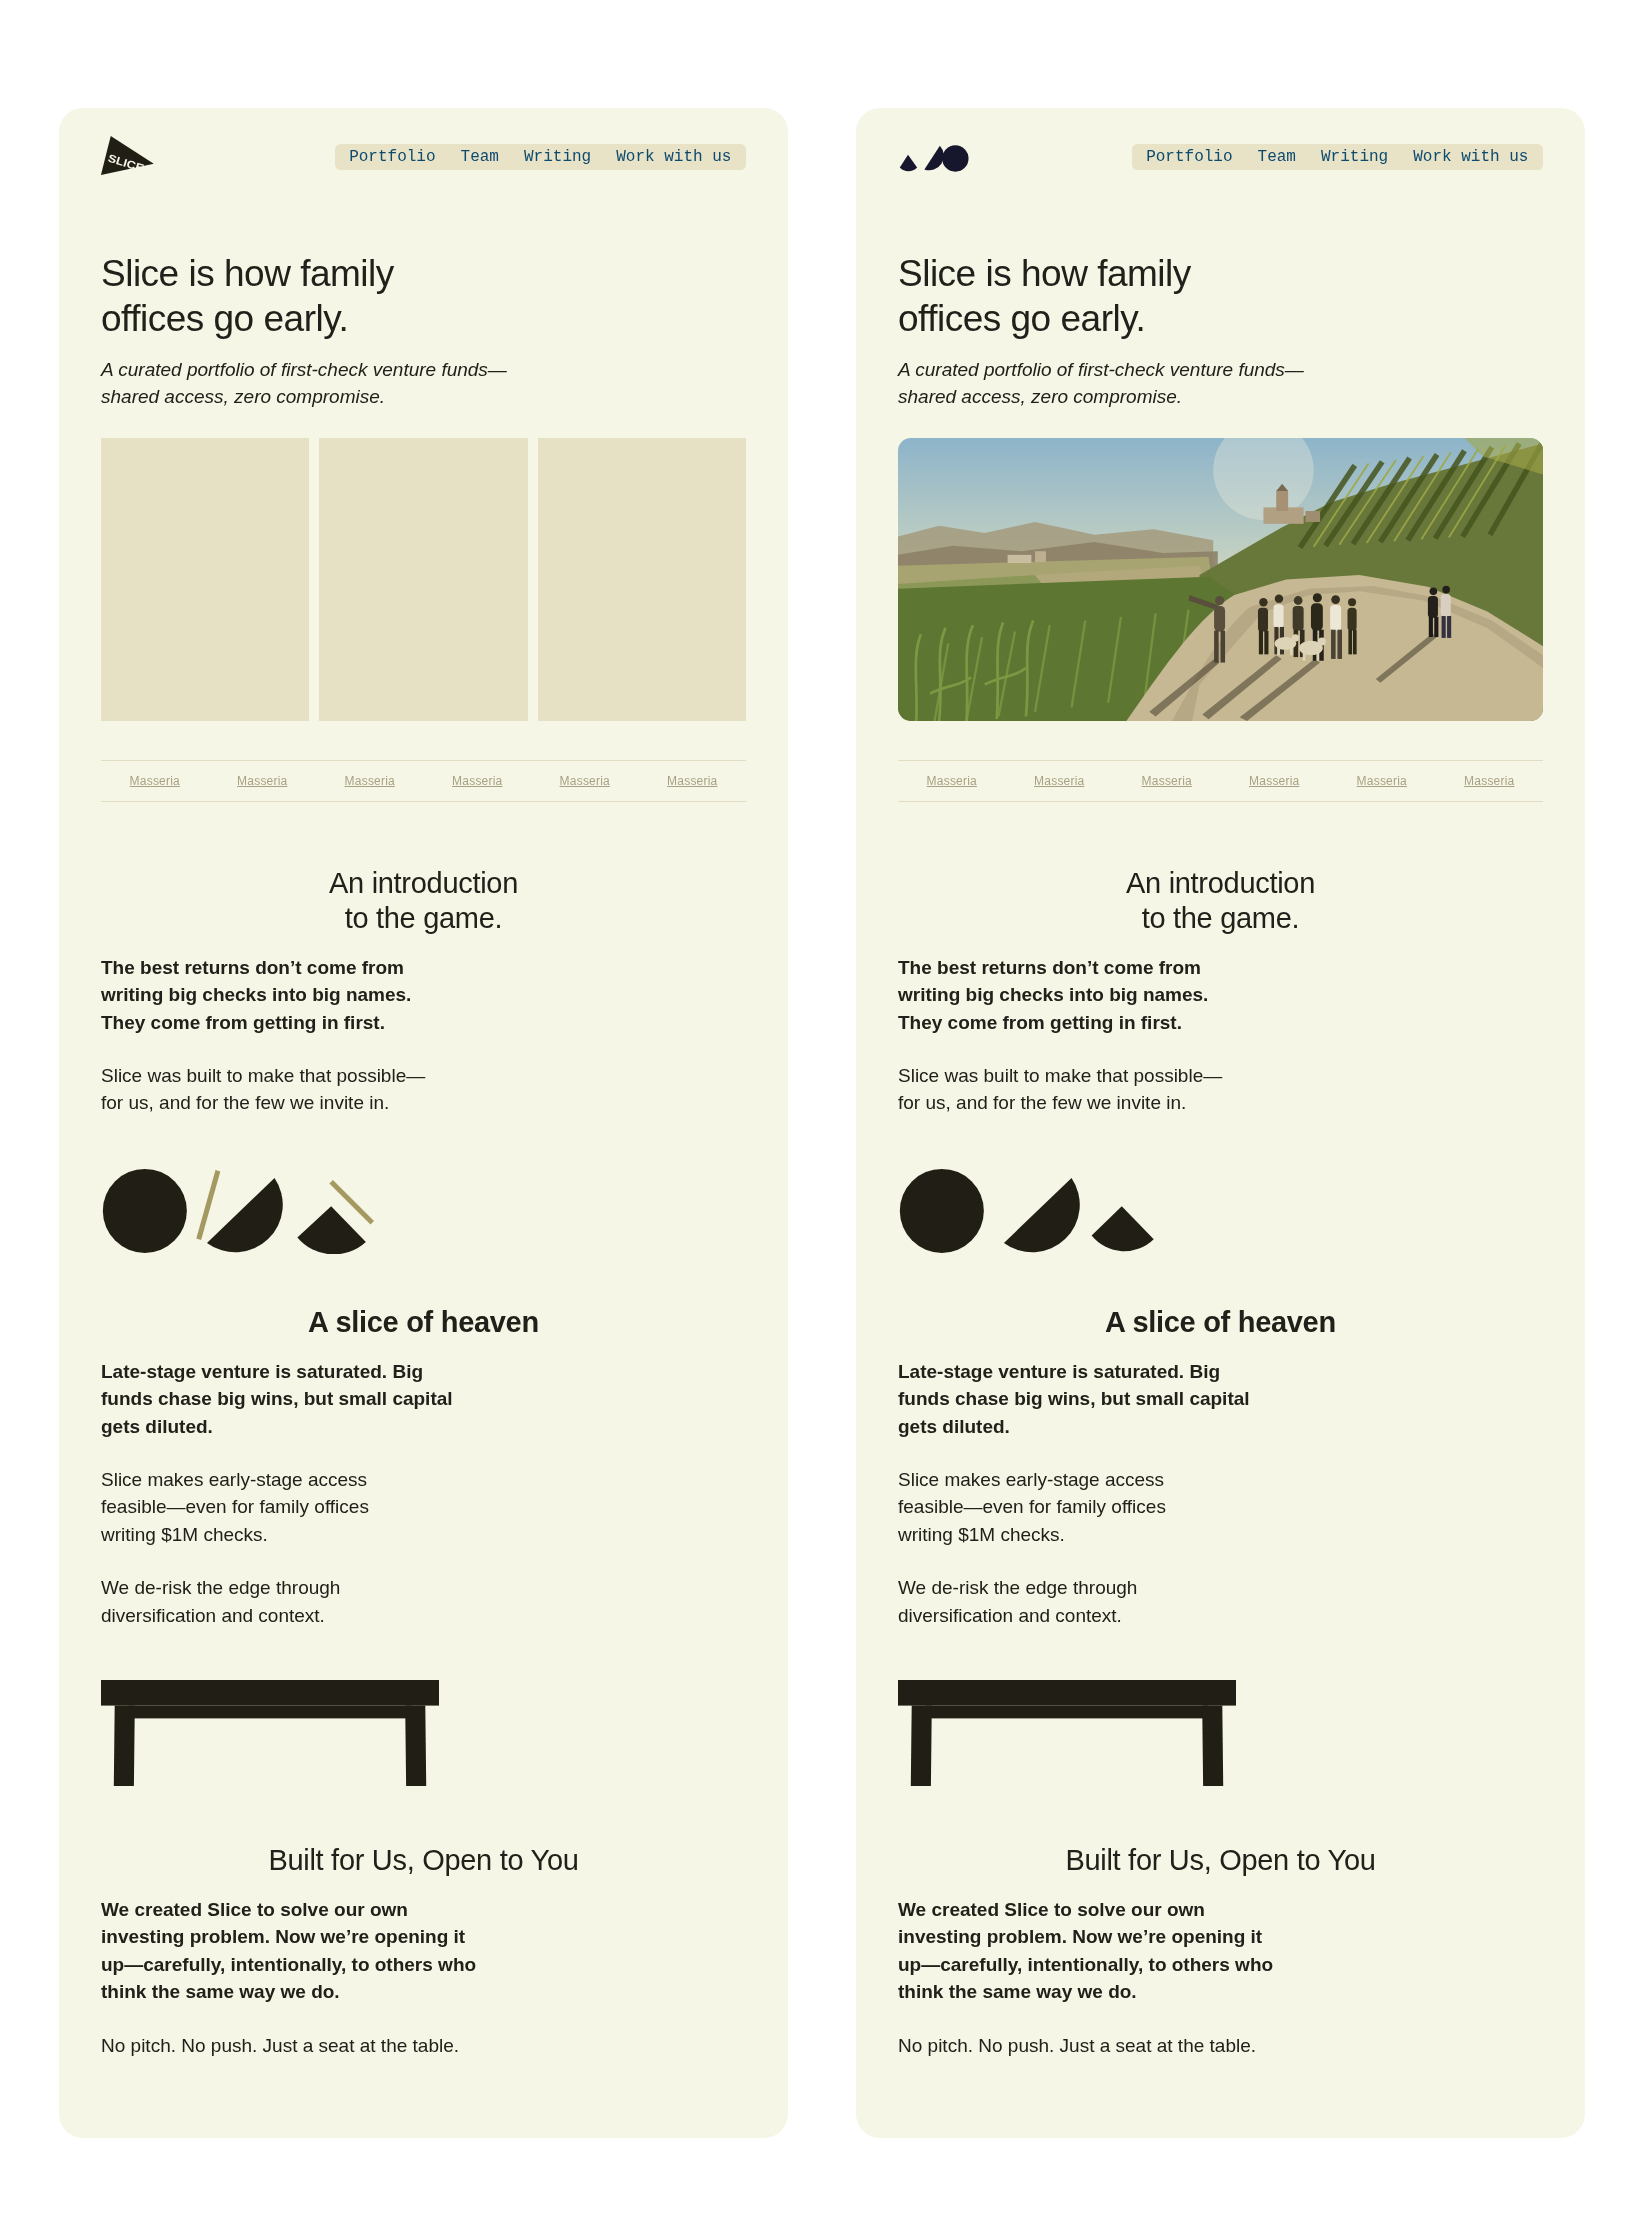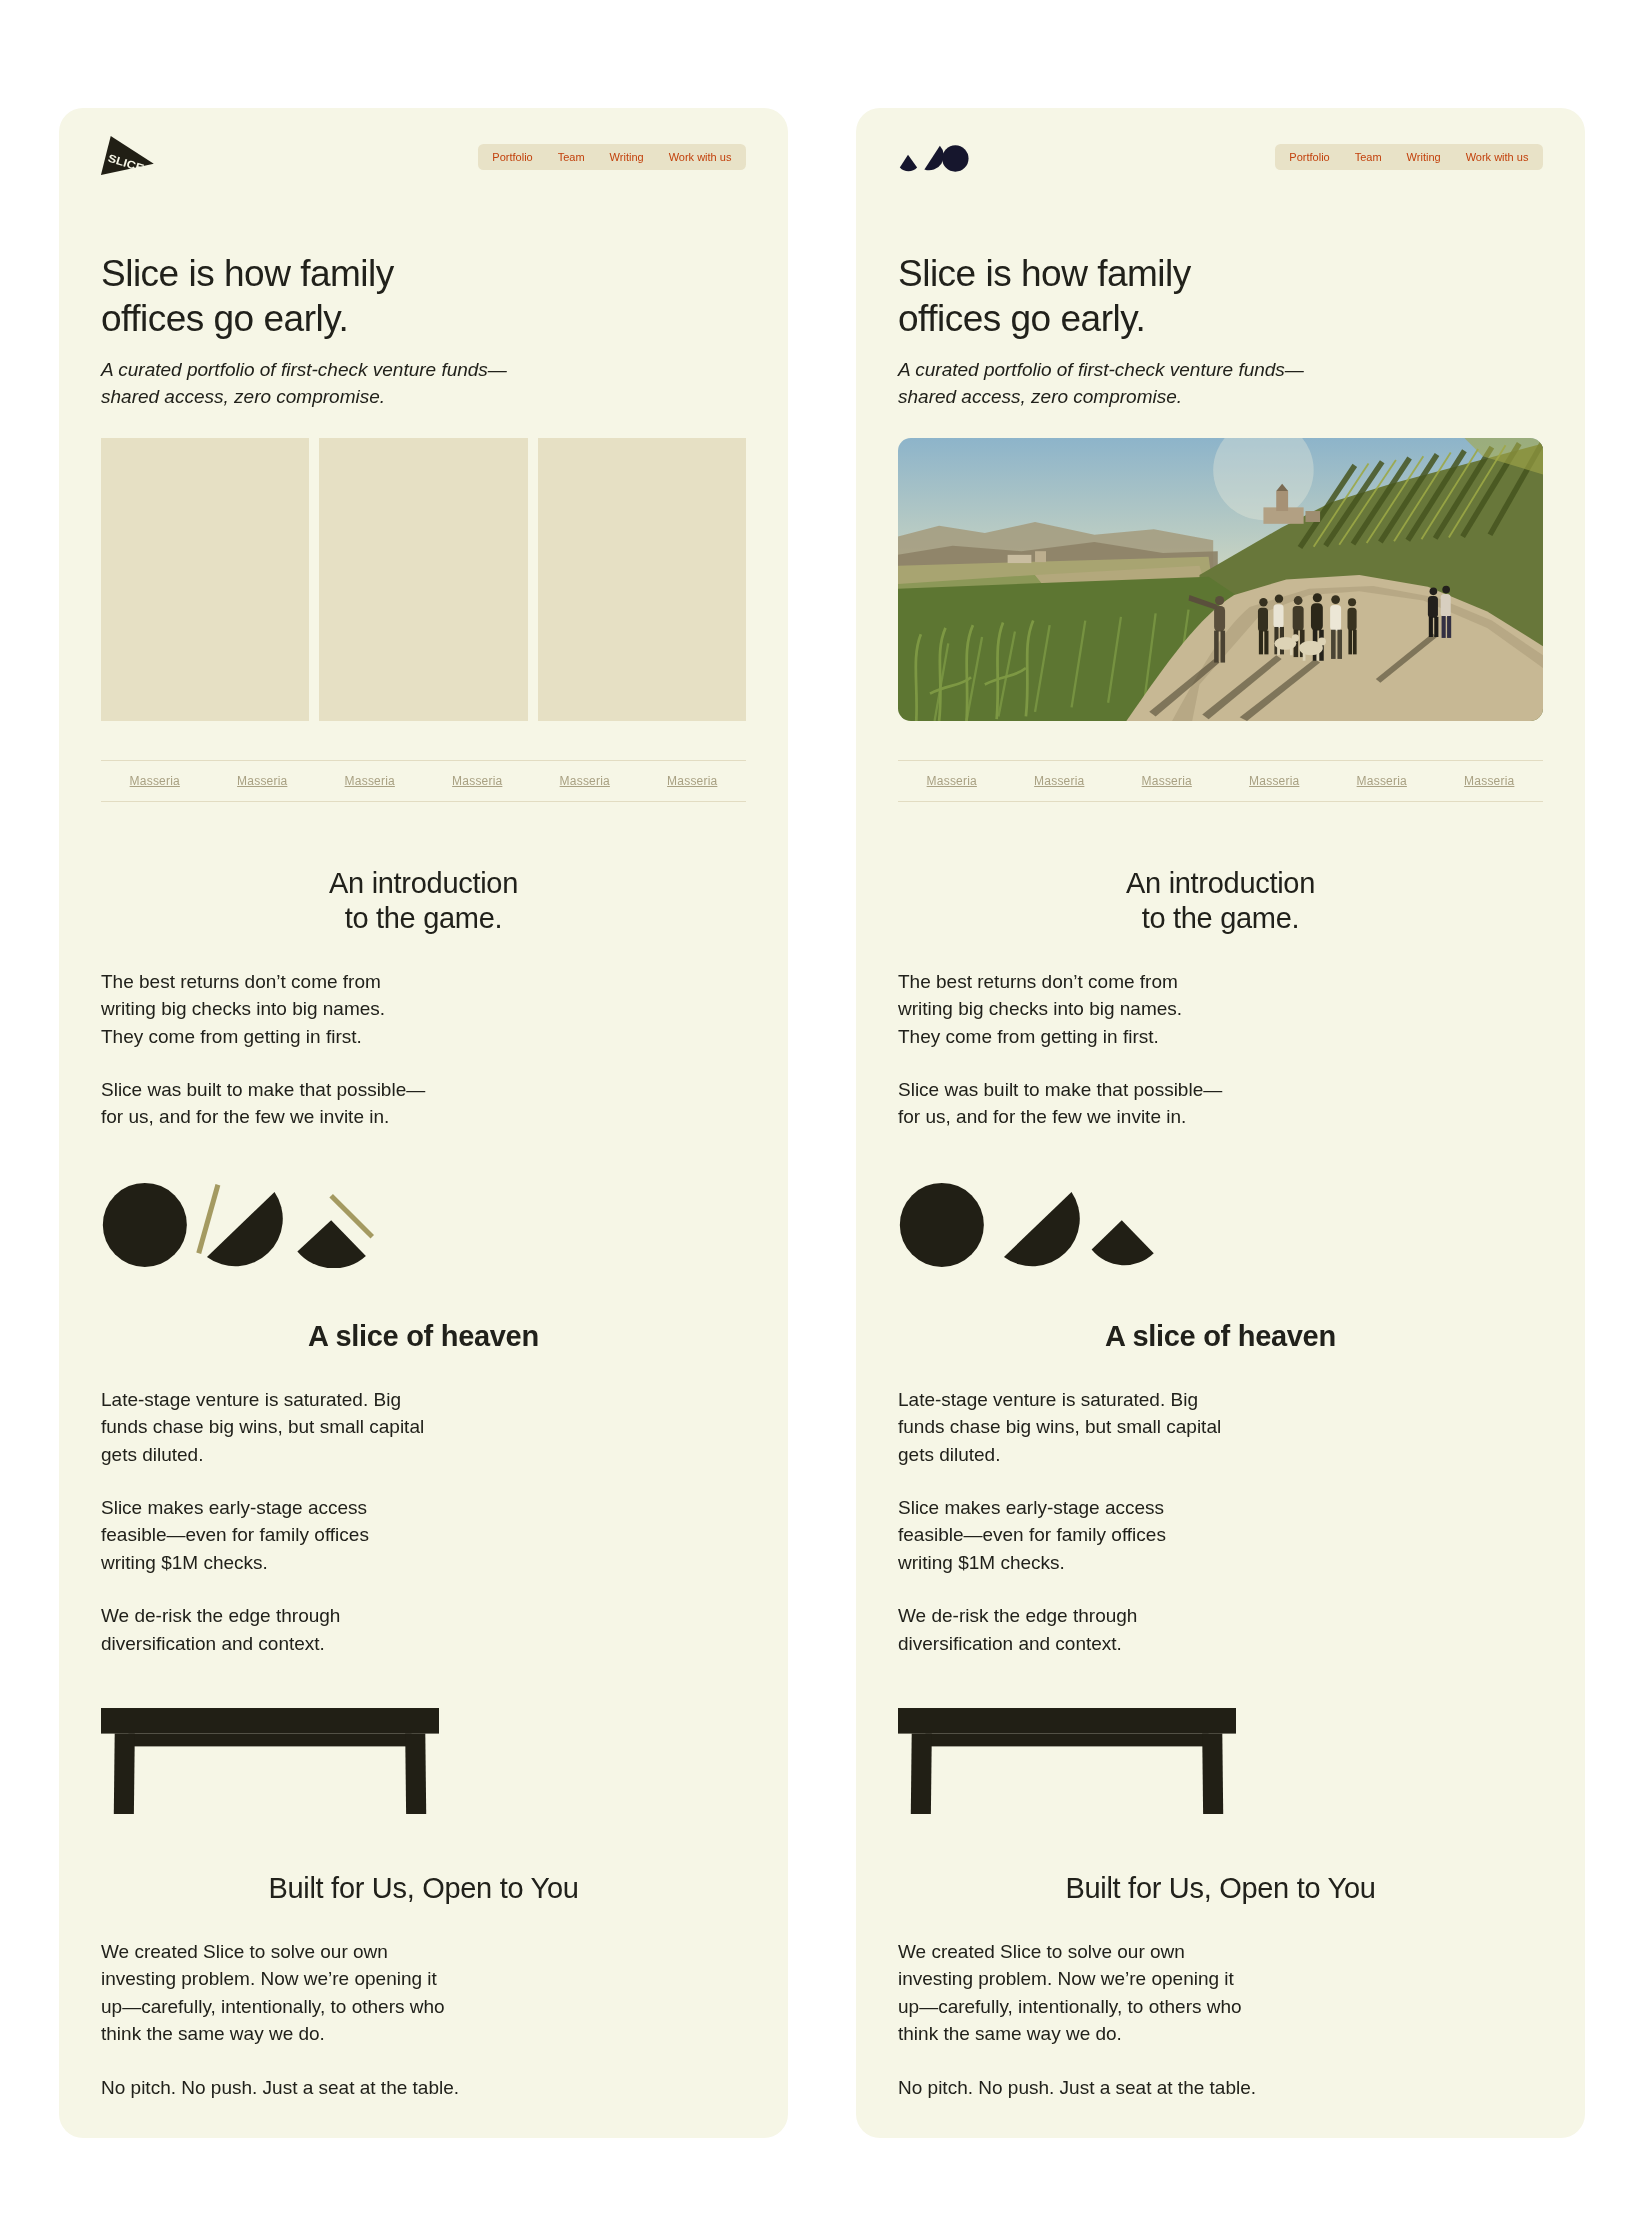--- a/index.html
+++ b/index.html
@@ -6,41 +6,41 @@
   .canvas{position:relative;width:1645px;height:2223px;background:#ffffff;overflow:hidden;
           font-family:"Liberation Sans", sans-serif;color:#21211b;}
   .panel{position:absolute;top:108px;width:729px;height:2030px;background:#f6f6e6;
          border-radius:24px;padding:0 42px;box-sizing:border-box;}
   .panel-left{left:59px;}
   .panel-right{left:856px;}
 
   .panel-header{display:flex;justify-content:space-between;align-items:flex-start;padding-top:27.4px;height:58px;}
   .logo-wrap{display:block;}
   .nav-pill{display:flex;gap:25px;background:#e8e2c7;border-radius:5.5px;padding:6.4px 14.6px;margin-top:9.1px;}
-  .nav-pill a{font-size:11px;color:#c2410c;text-decoration:none;line-height:12.8px;cursor:pointer;}
+  .nav-pill a{font-size:16px;color:#0c4a6e;text-decoration:none;line-height:12.8px;cursor:pointer;font-family:Liberation Mono, monospace;}
 
   .h1{margin:58px 0 0;font-size:37px;line-height:45px;font-weight:400;letter-spacing:-0.5px;white-space:pre-line;}
   .sub{margin:14.6px 0 0;font-size:19px;line-height:27.4px;white-space:pre-line;font-style:italic;}
 
   .media{margin-top:27.4px;height:283px;}
   .media-grid{display:grid;grid-template-columns:1fr 1fr 1fr;gap:10px;height:283px;}
   .ph-box{background:#e6e0c4;}
   .photo-frame{height:283px;border-radius:12.8px;overflow:hidden;}
   .photo-frame svg{display:block;width:100%;height:100%;}
 
   .logo-strip{margin-top:39px;border-top:0.9px solid #e2dcc2;border-bottom:0.9px solid #e2dcc2;
               padding:12.8px 0;display:grid;grid-template-columns:repeat(6,1fr);}
   .logo-strip span{font-size:12px;color:#a9a183;text-align:center;letter-spacing:0.2px;text-decoration:underline;}
 
   .h2{font-size:29px;line-height:35px;font-weight:400;margin:0;letter-spacing:-0.3px;white-space:pre-line;text-align:center;}
   .h2-intro{margin-top:64px;}
   .h2-heaven{margin-top:51px;font-weight:bold;}
   .h2-built{margin-top:57px;}
   .para{font-size:19px;line-height:27.4px;margin:0;white-space:pre-line;}
-  .p-first{margin-top:32px;}
+  .p-first{margin-top:18px;font-weight:bold;}
   .p-next{margin-top:26px;}
 
   .shapes{margin-top:49px;height:88px;}
   .table-icon{margin-top:51px;height:106px;}
 </style>
 </head>
 <body>
 
 <div class="canvas">
 

